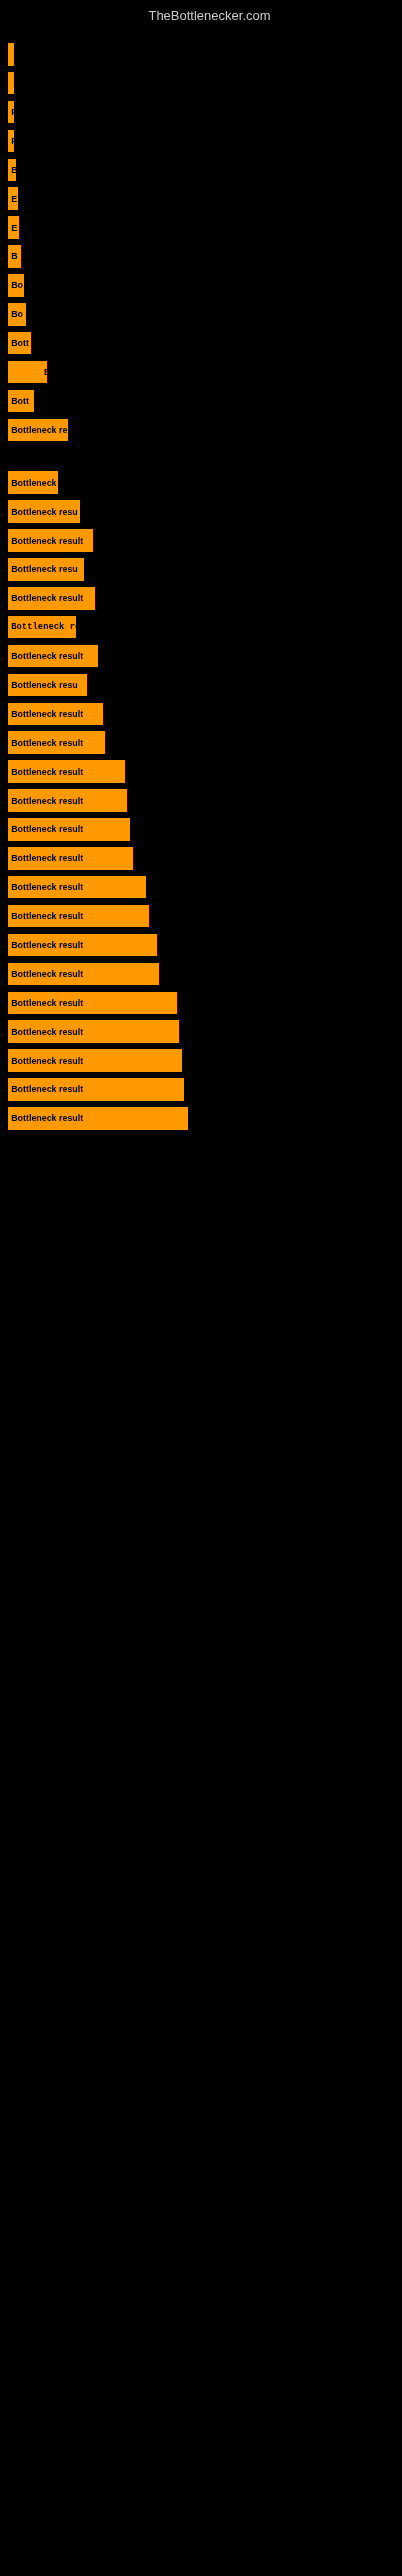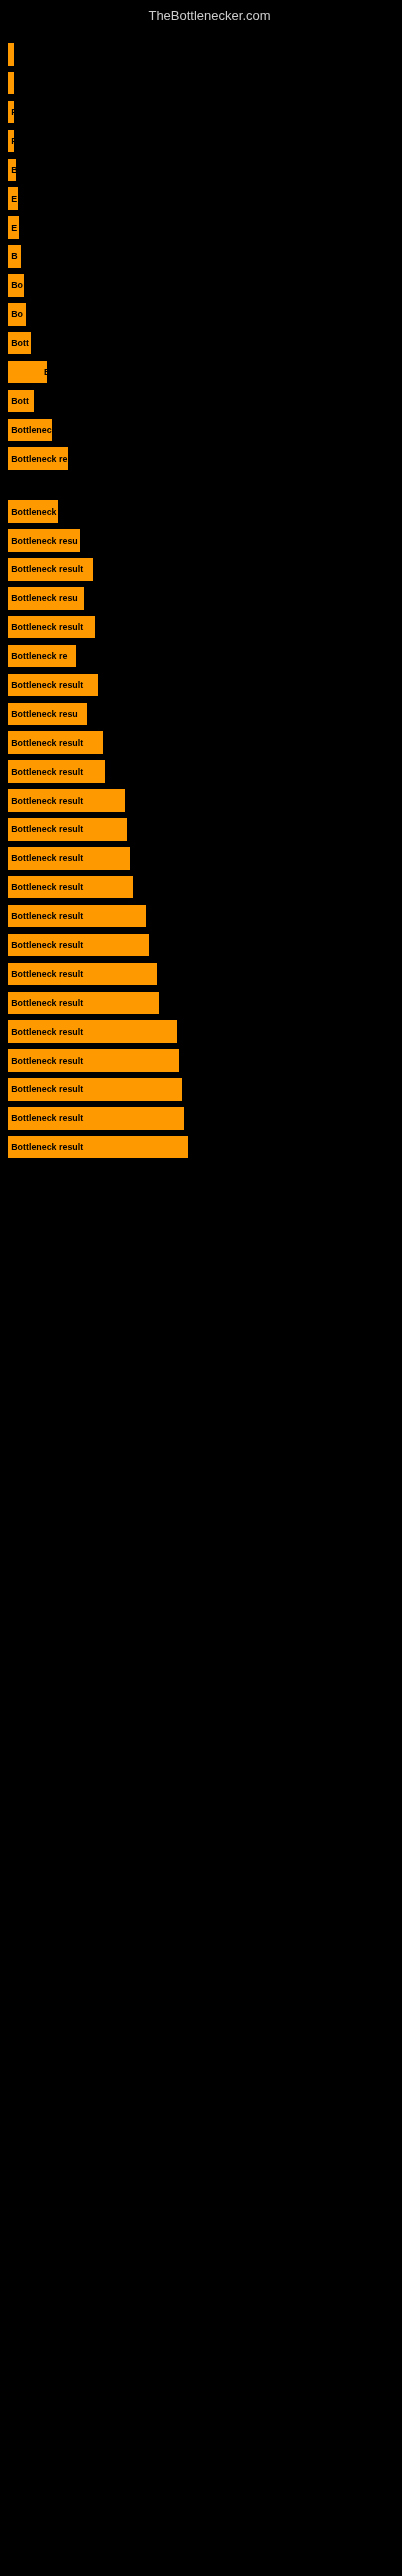--- a/index.html
+++ b/index.html
@@ -89,42 +89,39 @@
     <div class="bar-row">
       <div class="bar-label" style="width: 22.5px; min-width: 22.5px;">Bott</div>
     </div>
     <div class="bar-row">
       <div class="bar-label" style="width: 24px; min-width: 24px; padding-left: 36px;">Bot</div>
     </div>
     <div class="bar-row">
       <div class="bar-label" style="width: 26px; min-width: 26px;">Bott</div>
     </div>
     <div class="bar-row">
-      <div class="bar-label" style="width: 44px; min-width: 44px;">Bottlenec</div>
-    </div>
-    <div class="bar-row">
       <div class="bar-label" style="width: 60px; min-width: 60px;">Bottleneck res</div>
     </div>
     <div class="bar-row">
       <div class="bar-label" style="width: 50px; min-width: 50px; margin-top: 24px;">Bottleneck</div>
     </div>
     <div class="bar-row">
       <div class="bar-label" style="width: 72px; min-width: 72px;">Bottleneck resu</div>
     </div>
     <div class="bar-row">
       <div class="bar-label" style="width: 85px; min-width: 85px;">Bottleneck result</div>
     </div>
     <div class="bar-row">
       <div class="bar-label" style="width: 76px; min-width: 76px;">Bottleneck resu</div>
     </div>
     <div class="bar-row">
       <div class="bar-label" style="width: 87px; min-width: 87px;">Bottleneck result</div>
     </div>
     <div class="bar-row">
-      <div class="bar-label" style="width: 68px; min-width: 68px;">Bottleneck re</div>
+      <div class="bar-label" style="width: 68px; min-width: 68px; font-family: Liberation Mono, monospace;">Bottleneck re</div>
     </div>
     <div class="bar-row">
       <div class="bar-label" style="width: 90px; min-width: 90px;">Bottleneck result</div>
     </div>
     <div class="bar-row">
       <div class="bar-label" style="width: 79px; min-width: 79px;">Bottleneck resu</div>
     </div>
     <div class="bar-row">
       <div class="bar-label" style="width: 95px; min-width: 95px;">Bottleneck result</div>
     </div>

